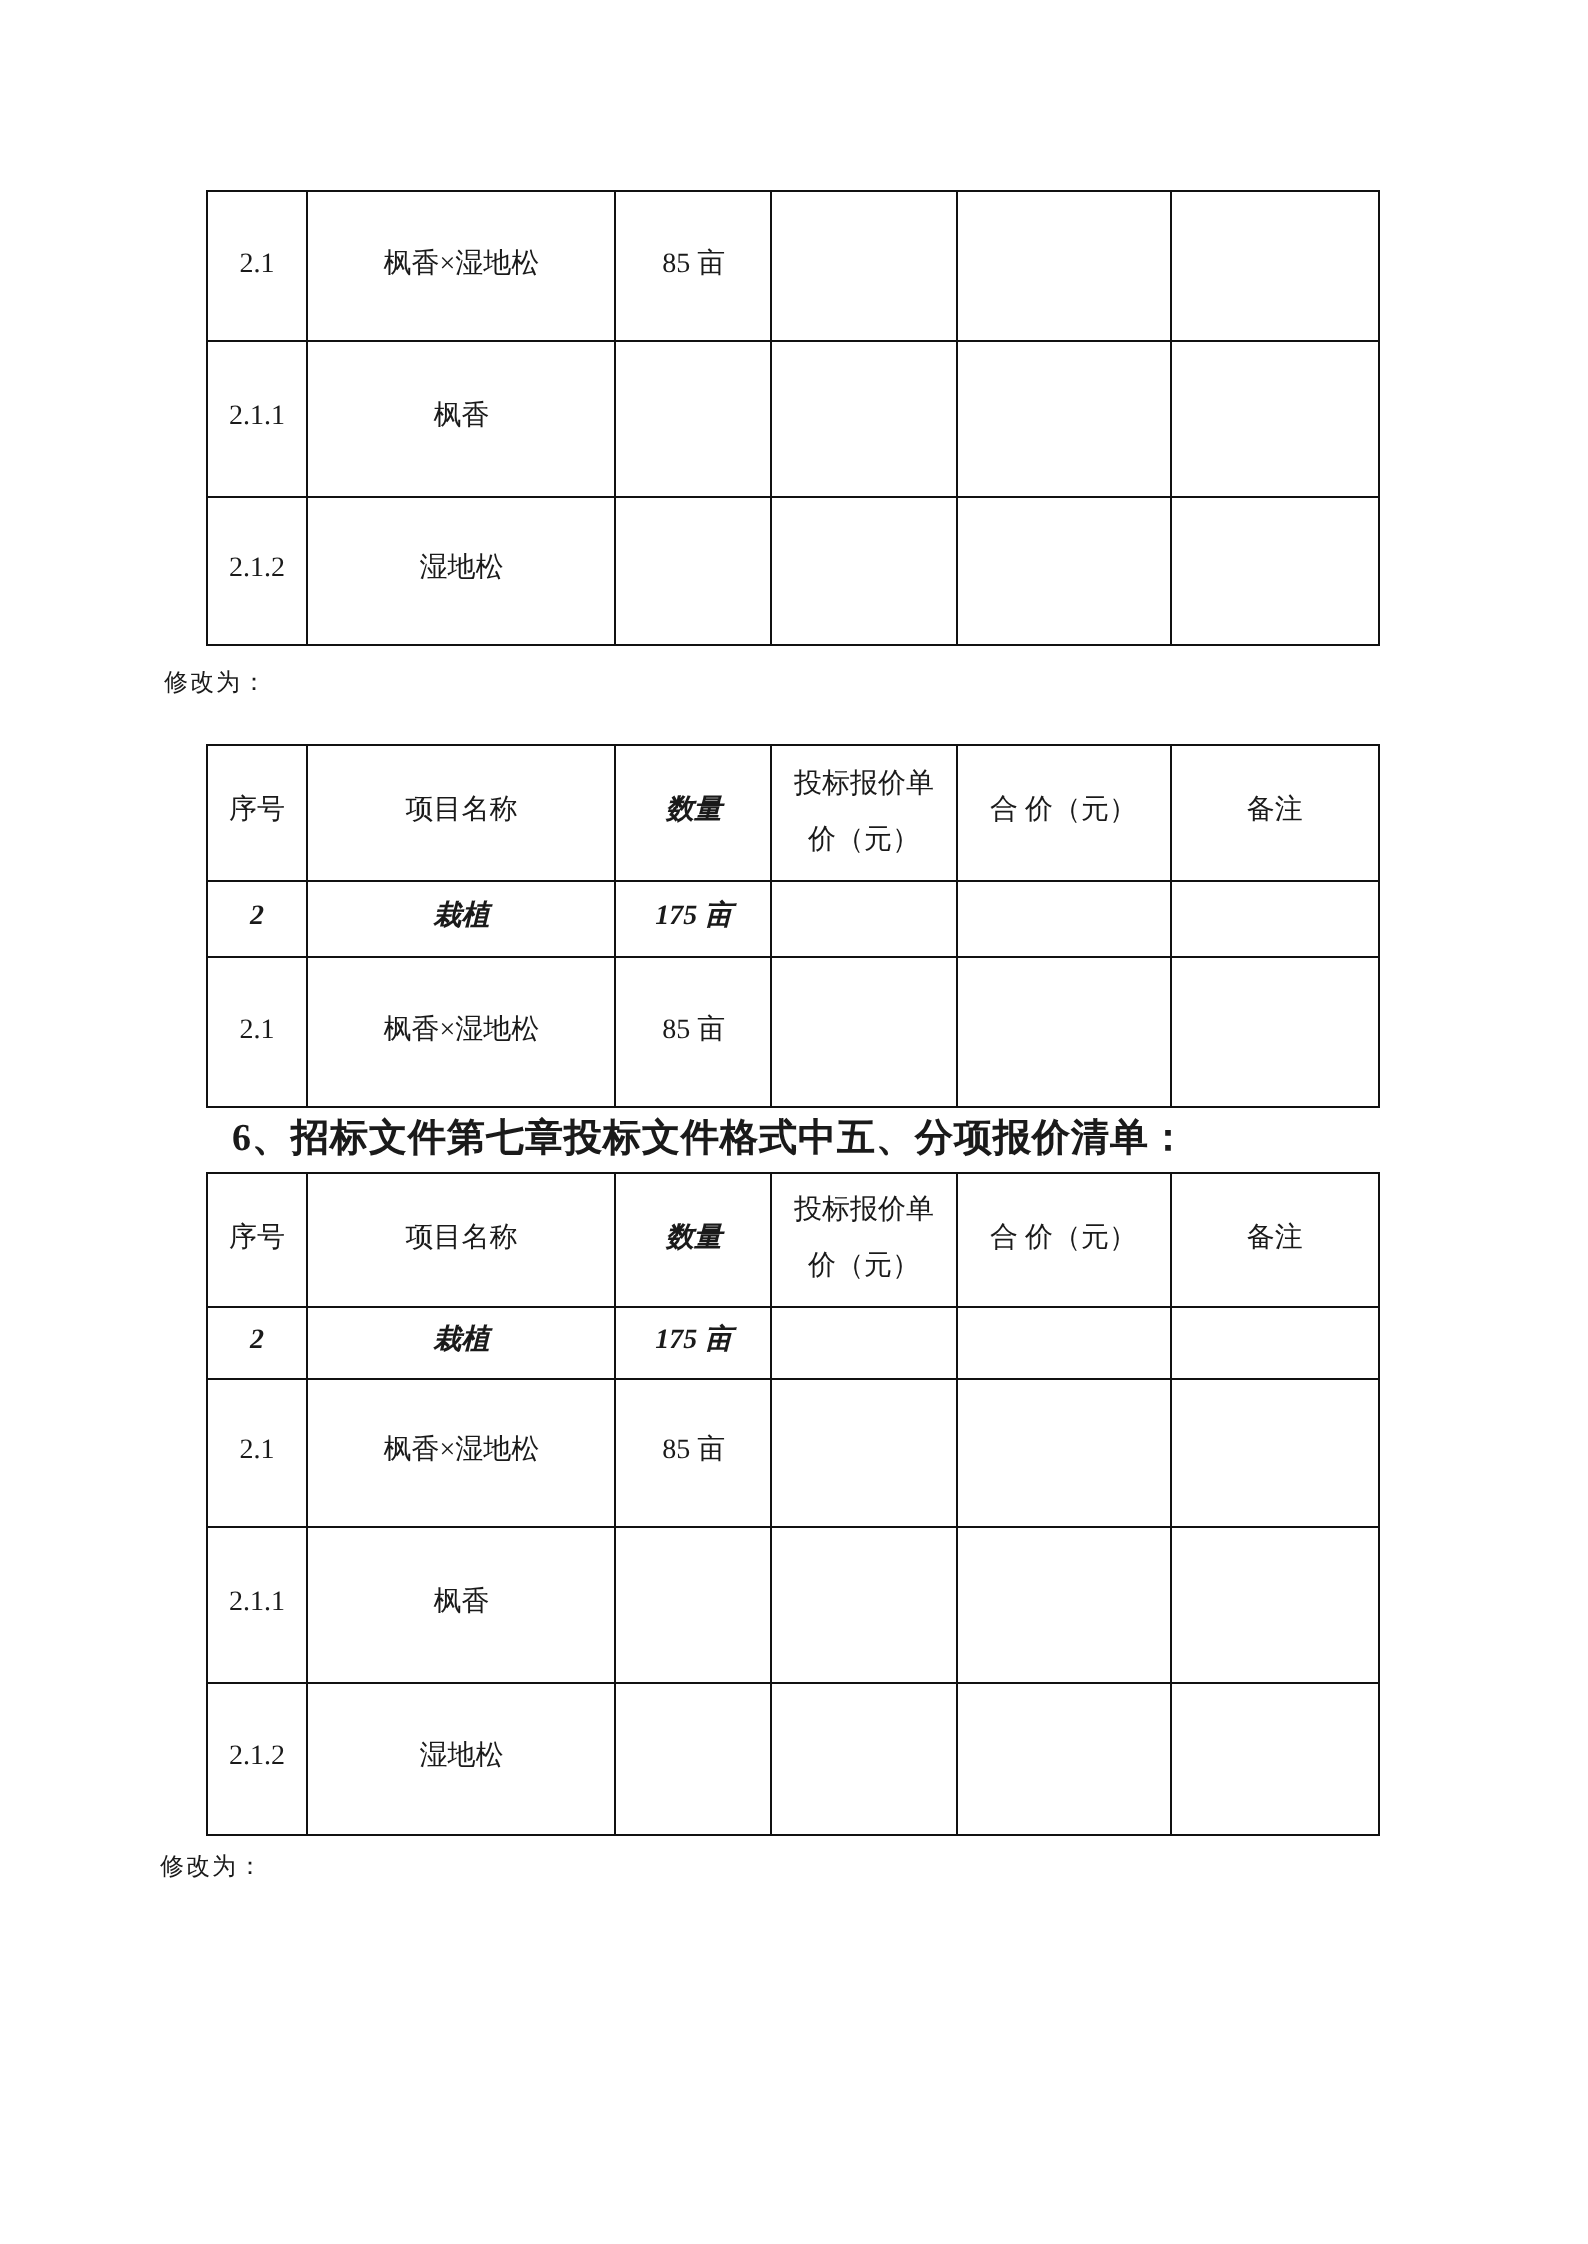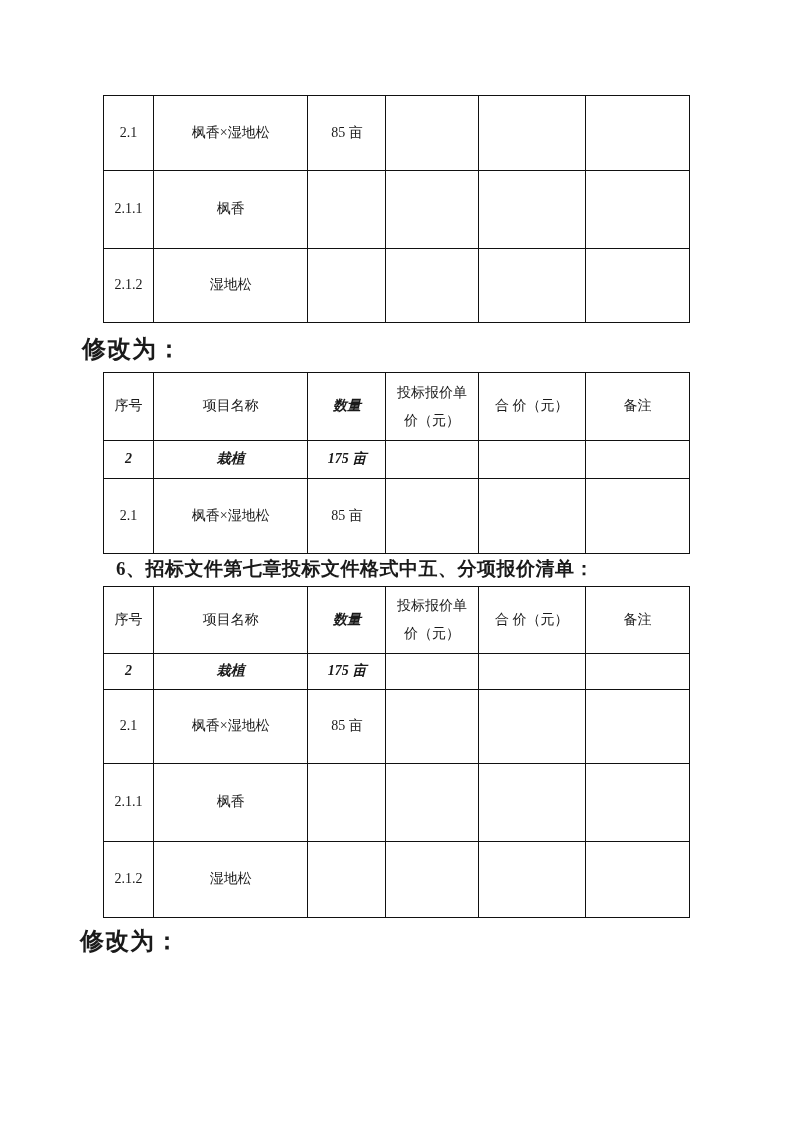--- a/index.html
+++ b/index.html
@@ -29,22 +29,22 @@
     vertical-align: middle;
     font-size: 14px;
     padding: 0;
     overflow: hidden;
     line-height: 1.3;
   }
   .bold { font-weight: bold; font-style: italic; }
   .hdr-twoline span { display: block; line-height: 28px; }
 
   .modify-note {
-    font-size: 24px;
-    font-weight: bold;
+    font-size: 12px;
+    font-weight: normal;
     letter-spacing: 1px;
     white-space: nowrap;
   }
   .section-heading {
     font-size: 19px;
     font-weight: bold;
     white-space: nowrap;
     letter-spacing: 0.5px;
   }
 </style>

